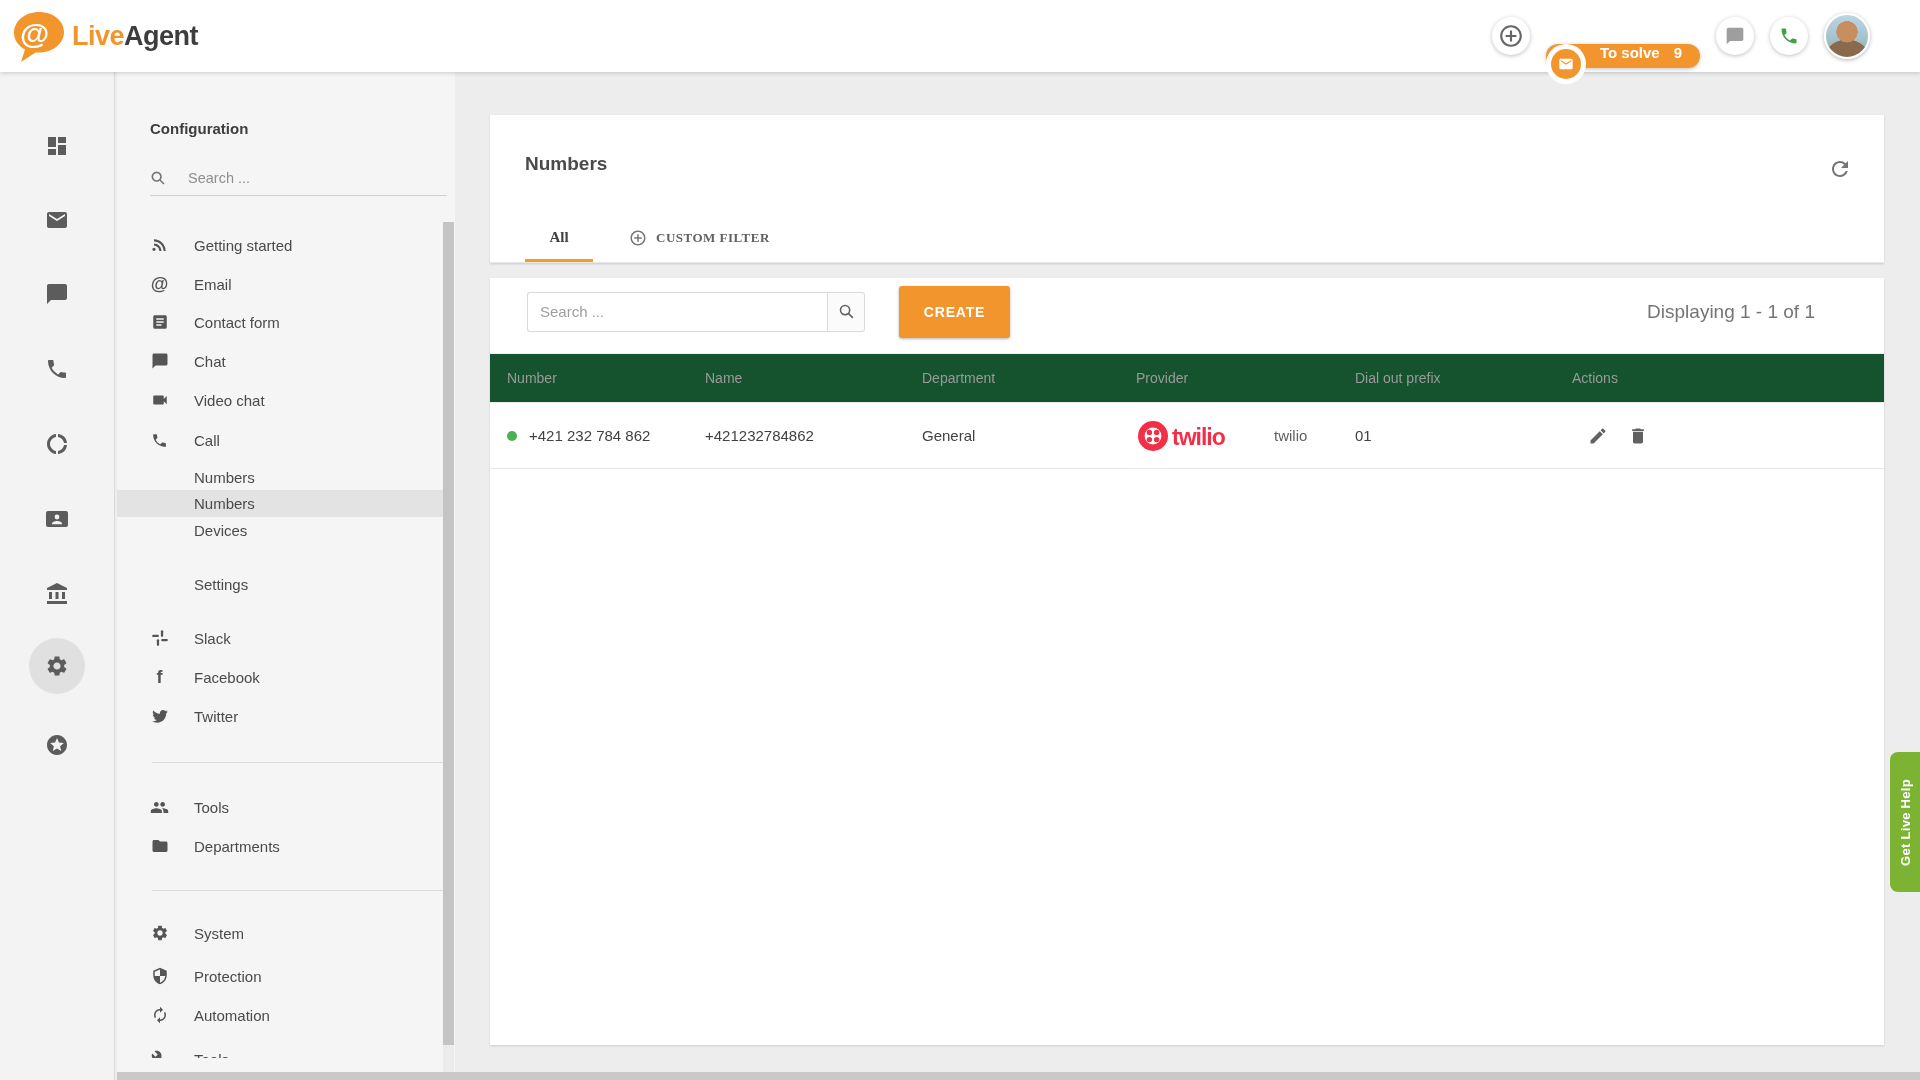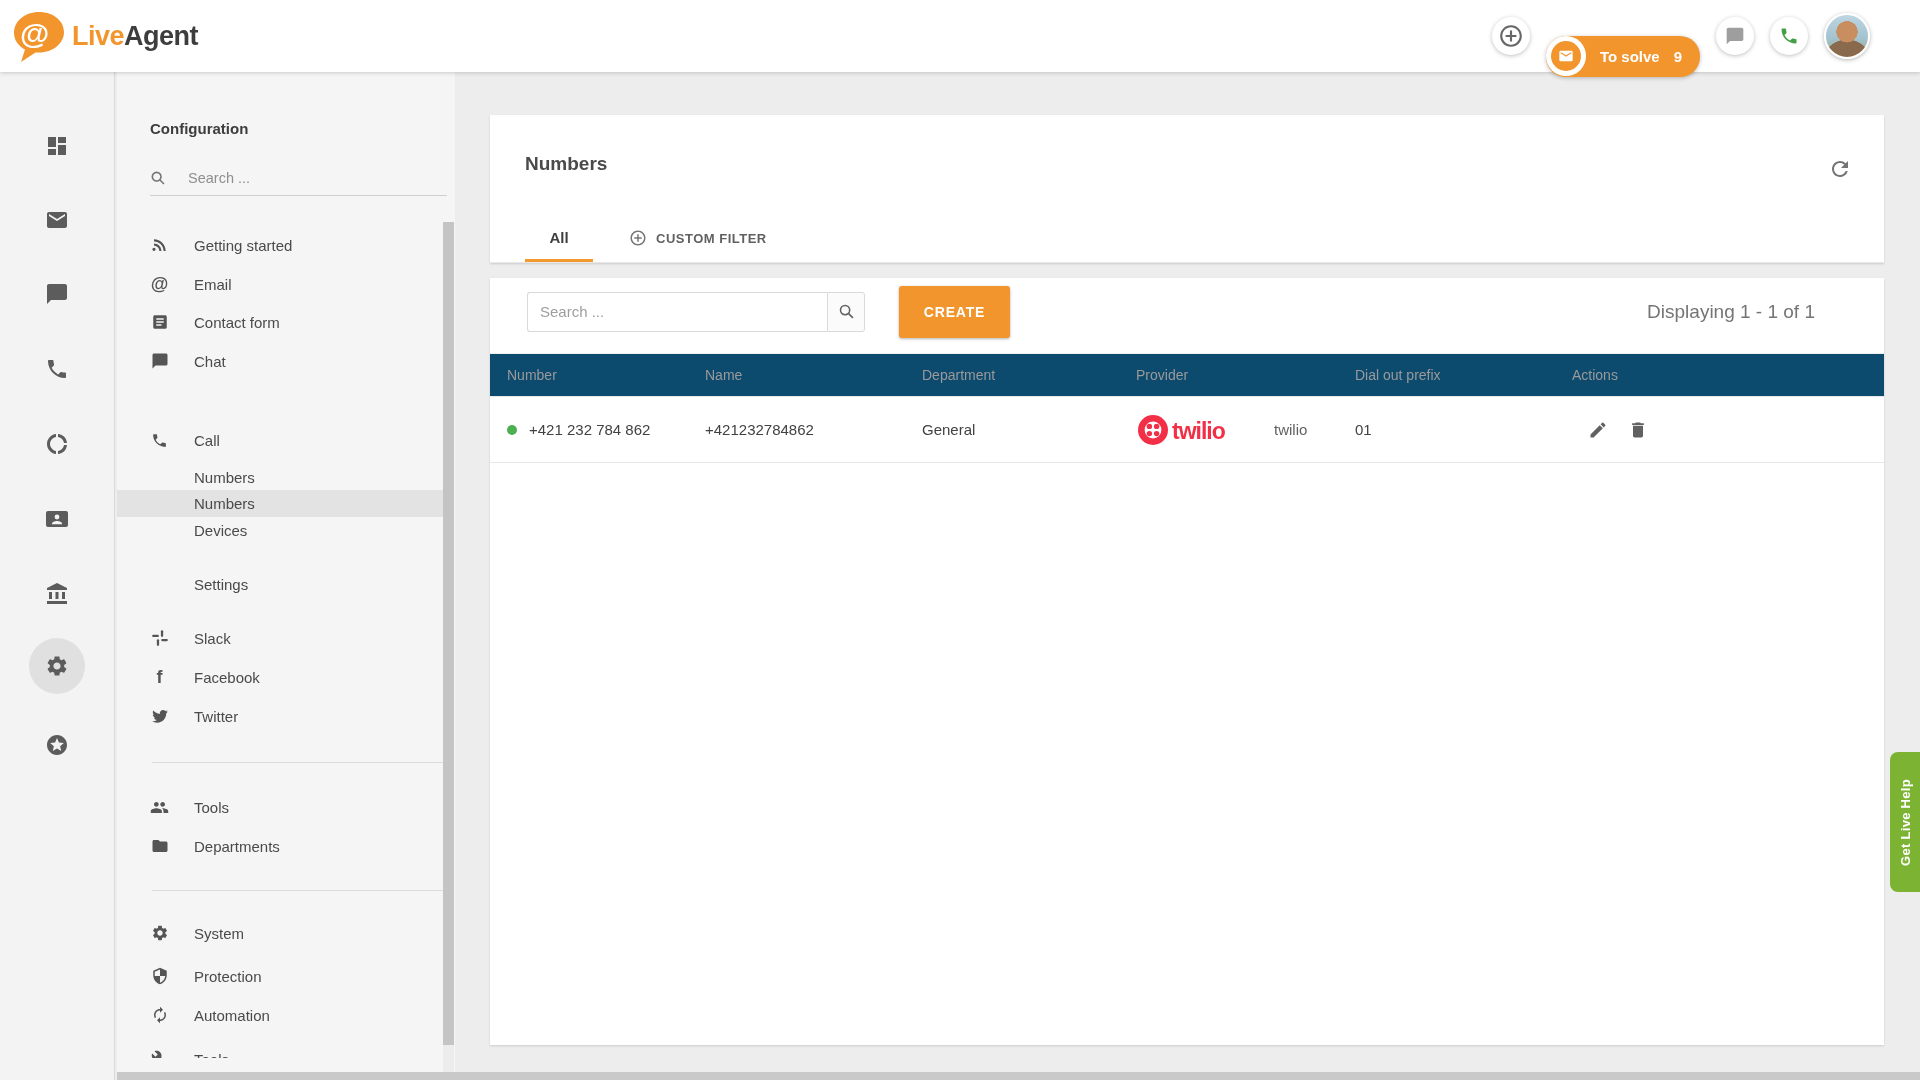--- a/index.html
+++ b/index.html
@@ -20,22 +20,22 @@
   .brand-text { font-size:27px; font-weight:700; letter-spacing:-.5px; }
   .brand-live { color:#F2952D; }
   .brand-agent { color:#3d3d3d; }
   .top-right { margin-left:auto; display:flex; align-items:center; gap:16px; }
   .circle-btn {
     width:38px; height:38px; border-radius:50%; background:#fff; border:none;
     box-shadow:0 1px 4px rgba(0,0,0,.25); display:flex; align-items:center; justify-content:center;
     cursor:pointer;
   }
   .tosolve {
-    height:41px; border-radius:20px; background:#F2952D; border:none;
-    box-shadow:0 1px 4px rgba(0,0,0,.25); display:flex; align-items:center;
+    height:24px; border-radius:20px; background:#F2952D; border:none;
+    box-shadow:0 1px 4px rgba(0,0,0,.25); display:flex; 
     padding:0 18px 0 0; cursor:pointer;margin-top:40px;
   }
   .tosolve-badge {
     width:40px; height:40px; border-radius:50%; background:#fff;
     display:flex; align-items:center; justify-content:center; margin-right:14px;
   }
   .tosolve-badge-inner {
     width:30px; height:30px; border-radius:50%; background:#F2952D;
     display:flex; align-items:center; justify-content:center;
   }
@@ -98,21 +98,21 @@
   .v-track { position:absolute; right:1px; top:150px; bottom:0; width:11px; background:#ececec; }
   .v-thumb { position:absolute; right:1px; top:150px; height:823px; width:11px; background:#c4c4c4; }
 
   
   .card-head {
     position:absolute; top:115px; left:490px; width:1394px; height:148px;
     background:#fff; box-shadow:0 1px 2px rgba(0,0,0,.14); z-index:2;
   }
   .panel-title { position:absolute; top:38px; left:35px; font-size:19px; font-weight:700; color:#4a4a4a; }
   .refresh-btn { position:absolute; top:42px; right:32px; background:none; border:none; cursor:pointer; }
-  .tabs { position:absolute; left:35px; bottom:0; display:flex; align-items:stretch; }
+  .tabs { position:absolute; left:35px; bottom:0; display:flex; align-items:stretch;font-family:Liberation Serif, serif; }
   .tab-all {
     width:68px; text-align:center; font-size:15px; font-weight:700; color:#3f3f3f;
     padding:12px 0 12px 0; border-bottom:4px solid #F29A2E; cursor:pointer;
   }
   .tab-custom {
     display:flex; align-items:center; gap:9px; margin-left:30px; padding:12px 6px 16px 6px;
     font-size:13px; font-weight:700; letter-spacing:.5px; color:#616161; cursor:pointer;justify-content:center;
   }
   .head-divider { position:absolute; left:0; right:0; bottom:0; height:1px; background:#e8e8e8; }
 
@@ -139,21 +139,21 @@
     font-family:"Liberation Sans","DejaVu Sans",sans-serif;
   }
   .displaying { margin-left:auto; margin-right:34px; font-size:19px; color:#757575; }
 
   .ntable { margin-top:21px; width:100%; }
   .trow {
     display:grid; grid-template-columns:215px 217px 214px 219px 217px 1fr;
     align-items:center;
   }
   .thead {
-    height:44px; background:#0c4a6e; border-top:1px solid #f0f0f0; border-bottom:1px solid #e8e8e8;
+    height:50px; background:#14532d; border-top:1px solid #f0f0f0; border-bottom:1px solid #e8e8e8;
     font-size:14px; color:#9a9a9a;
   }
   .tdata { height:66px; border-bottom:1px solid #e8e8e8; font-size:15px; color:#424242; }
   .cell-first { padding-left:17px; display:flex; align-items:center; }
   .dot { width:10px; height:10px; border-radius:50%; background:#4CAF50; margin-right:12px; flex:none; }
   .provider-cell { display:flex; align-items:center; gap:16px; }
   .provider-name { color:#616161; }
   .actions-cell { display:flex; align-items:center; gap:20px; padding-left:16px; }
   .icon-btn { background:none; border:none; cursor:pointer; padding:0; }
 
@@ -304,20 +304,28 @@
         </span>
       <span>Contact form</span>
     </div>
     <div class="side-item" style="top:270px">
       <span class="s-ico">
           <svg width="18" height="18" viewBox="0 0 24 24">
             <path d="M20 2H4c-1.1 0-1.99.9-1.99 2L2 22l4-4h14c1.1 0 2-.9 2-2V4c0-1.1-.9-2-2-2z"></path>
           </svg>
         </span>
       <span>Chat</span>
+    </div>
+    <div class="side-item" style="top:309px">
+      <span class="s-ico">
+          <svg width="18" height="18" viewBox="0 0 24 24">
+            <path d="M17 10.5V7c0-.55-.45-1-1-1H4c-.55 0-1 .45-1 1v10c0 .55.45 1 1 1h12c.55 0 1-.45 1-1v-3.5l4 4v-11l-4 4z"></path>
+          </svg>
+        </span>
+      <span>Video chat</span>
     </div>
     <div class="side-item" style="top:349px">
       <span class="s-ico">
           <svg width="17" height="17" viewBox="0 0 24 24">
             <path d="M6.62 10.79c1.44 2.83 3.76 5.14 6.59 6.59l2.2-2.2c.27-.27.67-.36 1.02-.24 1.12.37 2.33.57 3.57.57.55 0 1 .45 1 1V20c0 .55-.45 1-1 1-9.39 0-17-7.61-17-17 0-.55.45-1 1-1h3.5c.55 0 1 .45 1 1 0 1.25.2 2.45.57 3.57.11.35.03.74-.25 1.02l-2.2 2.2z"></path>
           </svg>
         </span>
       <span>Call</span>
     </div>
 

